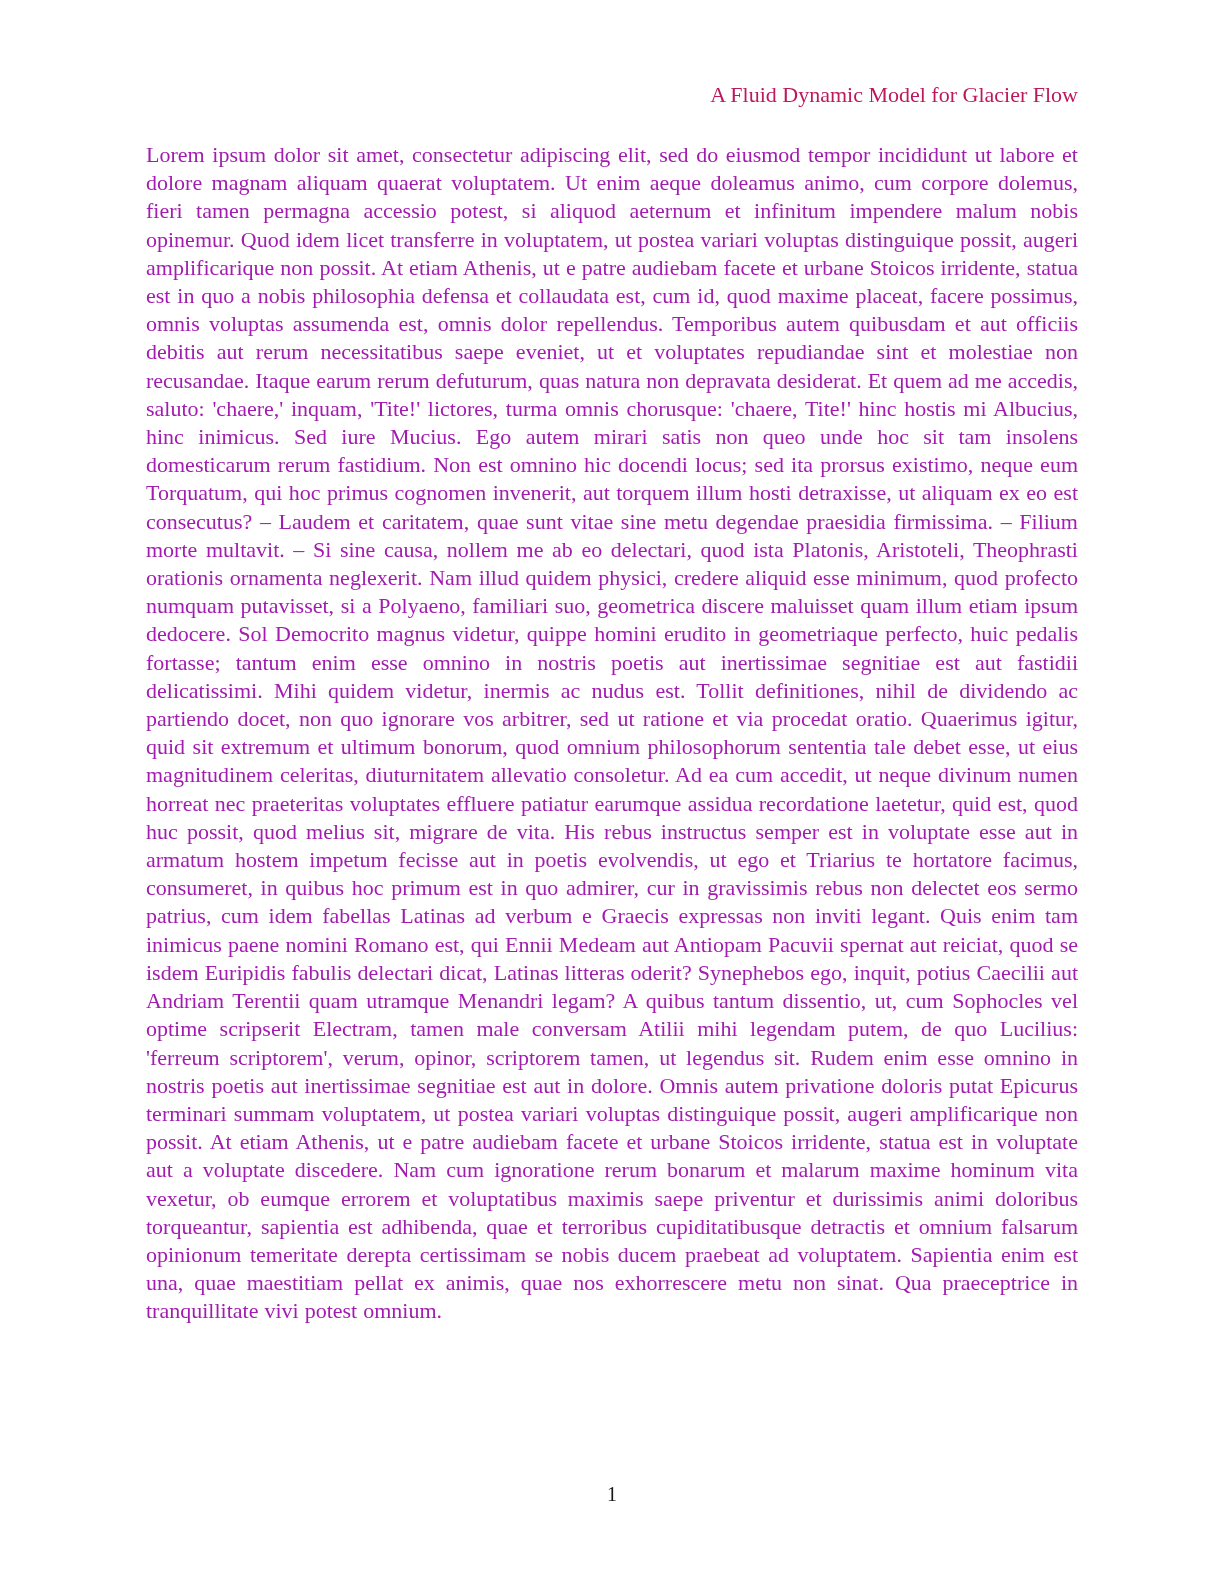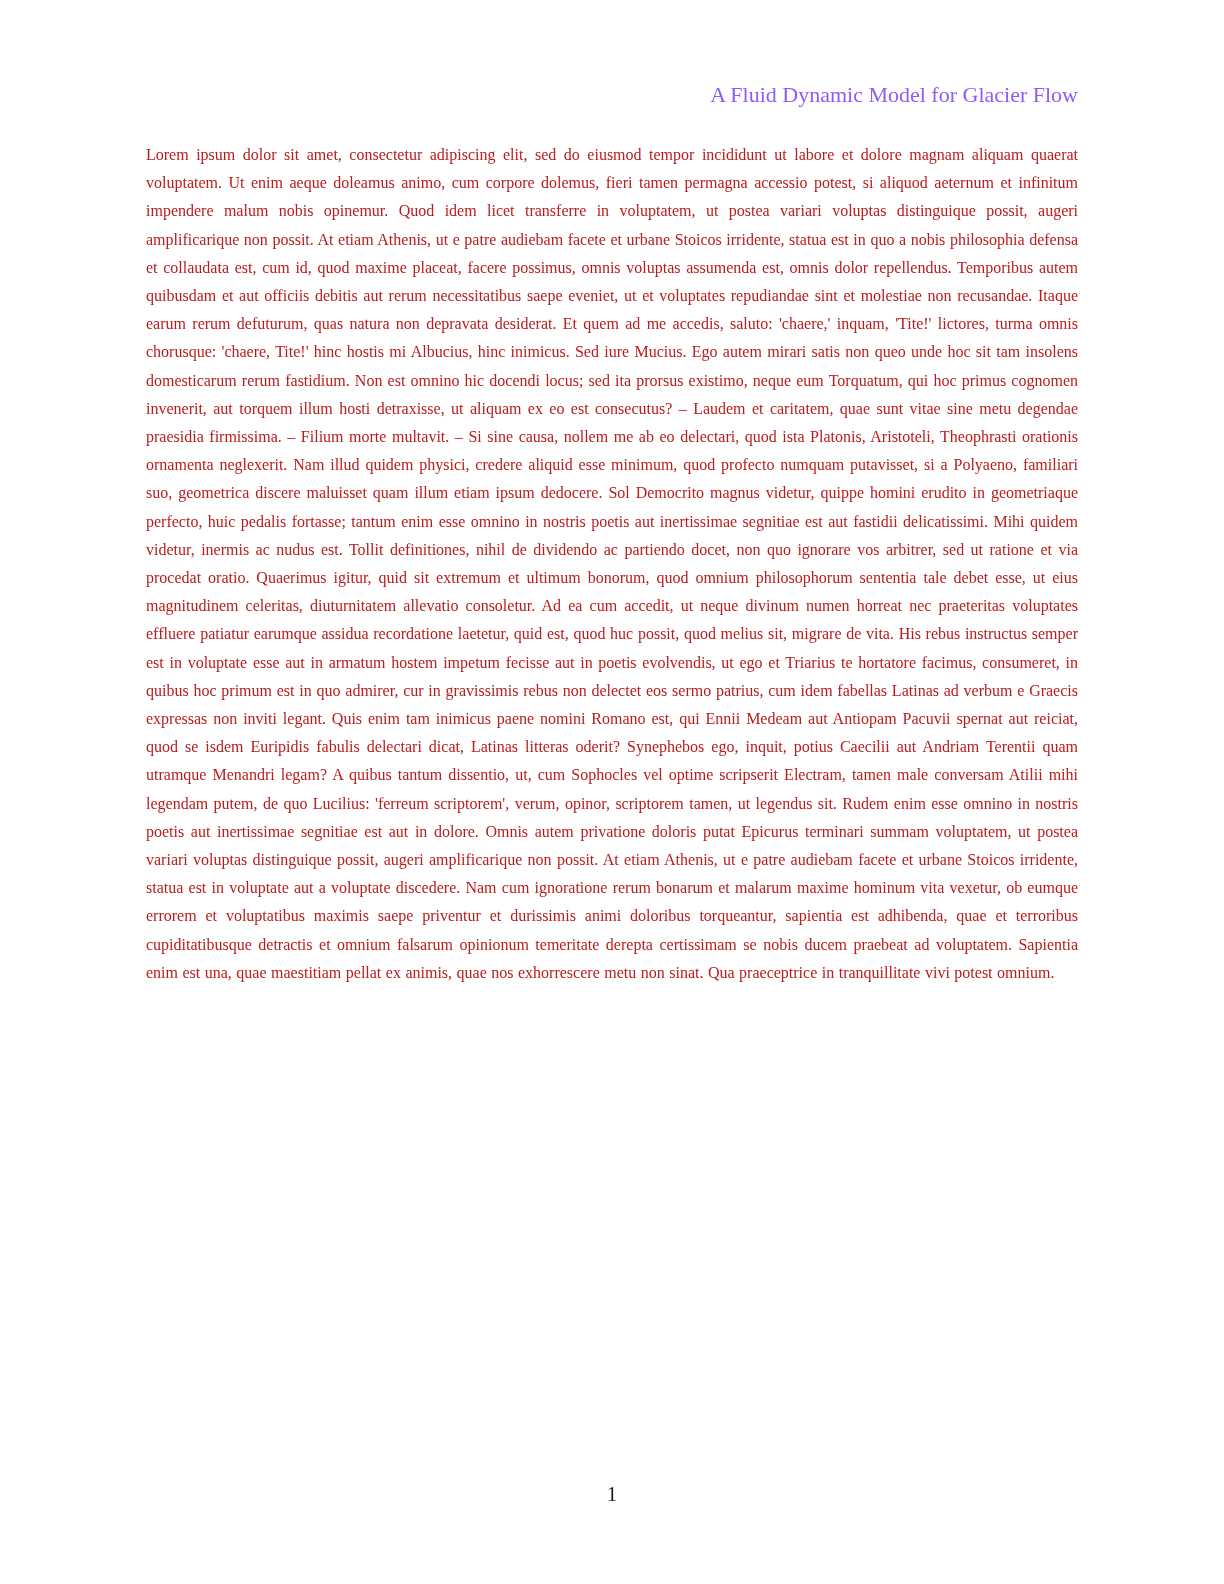--- a/index.html
+++ b/index.html
@@ -17,31 +17,31 @@
     overflow: hidden;
   }
   .running-header {
     position: absolute;
     top: 82px;
     left: 146px;
     width: 932px;
     text-align: right;
     font-size: 22px;
     line-height: 26px;
-    color: #8b5cf6;
+    color: #be185d;
   }
   .body-text {
     position: absolute;
     top: 141px;
     left: 146px;
     width: 932px;
     text-align: justify;
-    font-size: 16px;
+    font-size: 22px;
     line-height: 28.2px;
-    color: #b91c1c;
+    color: #a21caf;
     word-spacing: 0.5px;
   }
   .page-number {
     position: absolute;
     top: 1483px;
     left: 0;
     width: 1224px;
     text-align: center;
     font-size: 20px;
     color: #161616;

